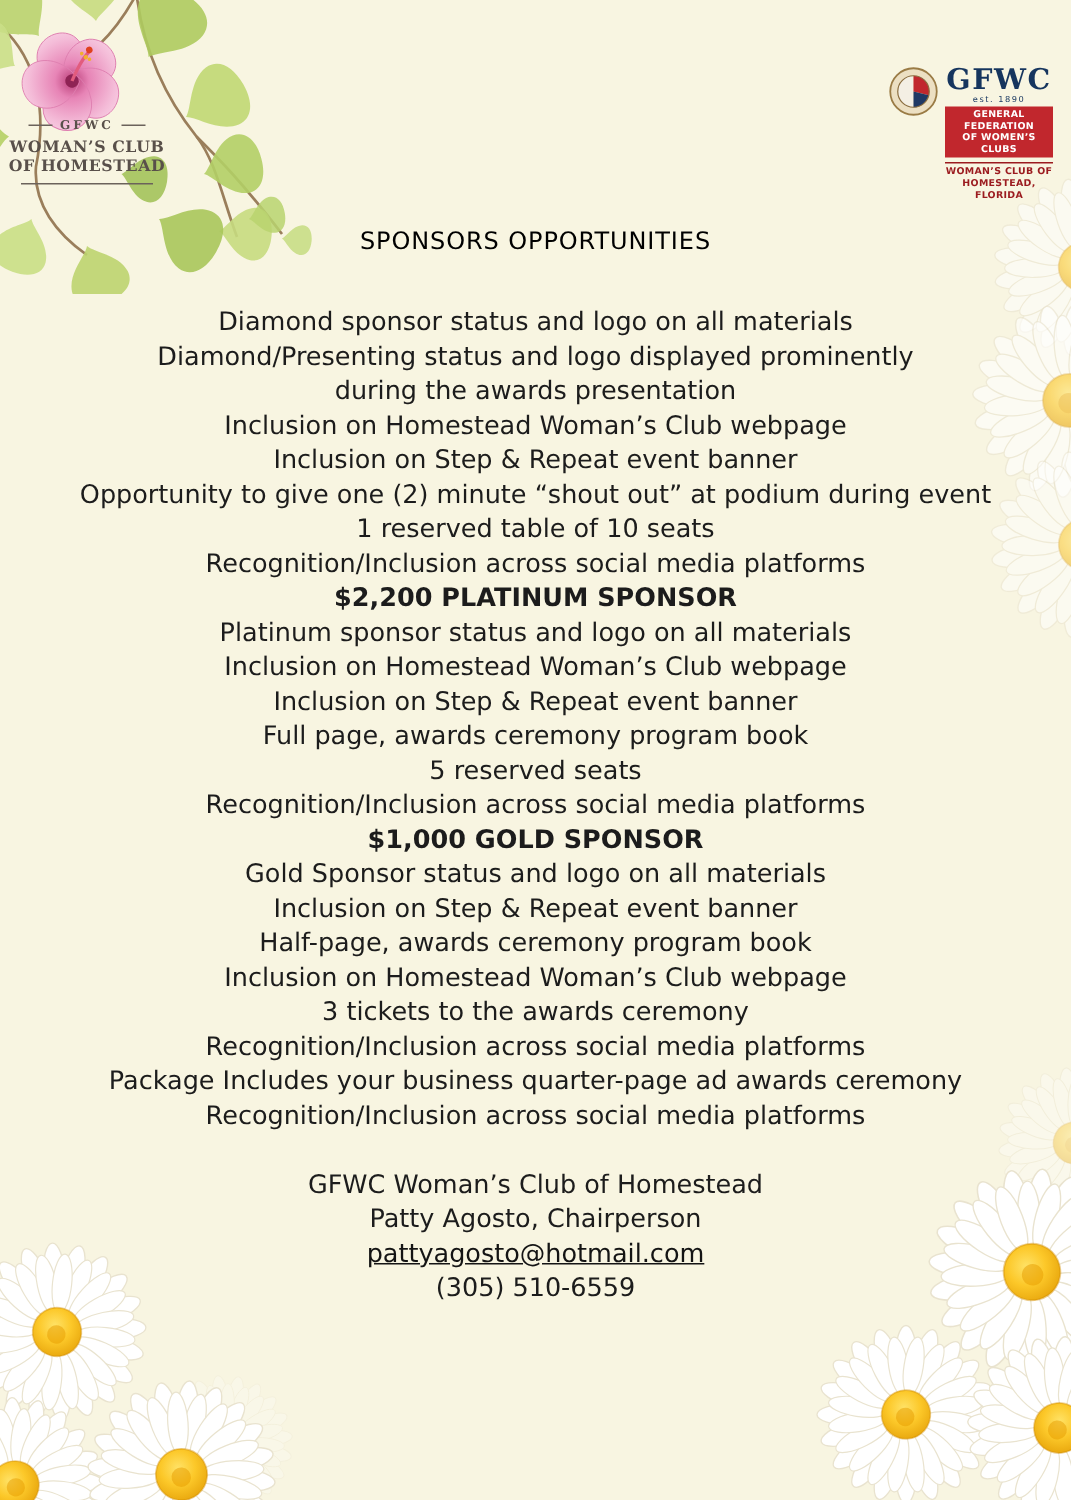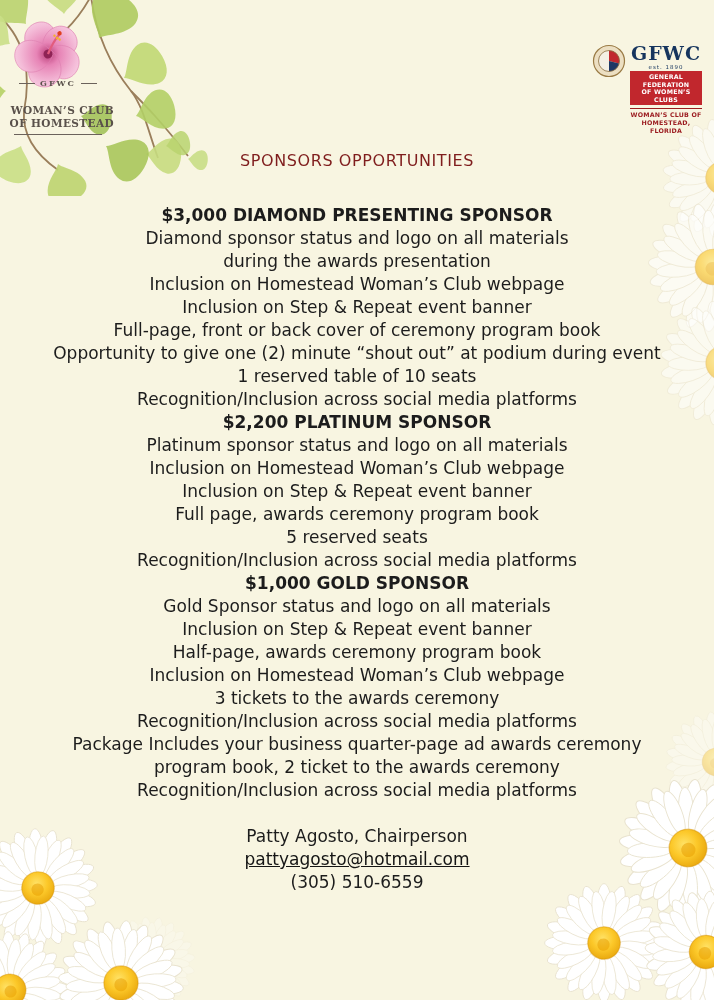--- a/index.html
+++ b/index.html
@@ -15,21 +15,21 @@
   .decor{position:absolute;left:0;top:0;z-index:1;pointer-events:none;}
   .tl-art{position:absolute;left:-4px;top:-4px;z-index:1;pointer-events:none;}
   
   .tl-logo{
     position:absolute;left:2px;top:78px;width:112px;z-index:2;
     text-align:center;color:#59504a;font-family:"DejaVu Serif", serif;
   }
   .tl-gfwc{display:flex;align-items:center;justify-content:center;gap:5px;
     font-size:8px;letter-spacing:2px;font-weight:bold;}
   .tl-rule{width:16px;height:1px;background:#6b625b;}
-  .tl-name{font-size:10.5px;font-weight:bold;line-height:13px;letter-spacing:0.4px;margin-top:16px;text-align:right;}
+  .tl-name{font-size:10.5px;font-weight:bold;line-height:13px;letter-spacing:0.4px;margin-top:4px;}
   .tl-underline{width:88px;height:1px;background:#6b625b;margin:4px auto 0;}
   
   .gfwc-logo{position:absolute;right:10px;top:44px;width:112px;z-index:2;
     display:flex;gap:4px;align-items:flex-start;}
   .gfwc-col{width:72px;text-align:center;}
   .gfwc-acronym{font-family:"DejaVu Serif",serif;font-weight:bold;font-size:19px;
     line-height:19px;color:#16355e;letter-spacing:1px;}
   .gfwc-est{font-size:5.5px;color:#16355e;margin:1px 0;letter-spacing:1px;}
   .gfwc-banner{background:#c1272d;color:#ffffff;font-size:6.3px;font-weight:bold;
     line-height:7.6px;padding:2px 1px;letter-spacing:0.2px;}
@@ -38,21 +38,21 @@
   
   .title{
     position:absolute;left:60px;right:60px;top:14px;z-index:2;
     text-align:center;
     font-family:"DejaVu Serif", serif;font-style:italic;font-weight:bold;
     color:#a751c6;font-size:44px;line-height:56px;letter-spacing:1px;
   }
   
   .subtitle{
     position:absolute;left:0;right:0;top:151px;z-index:2;
-    text-align:center;font-size:16px;letter-spacing:0.6px;color:#7f1d1d;
+    text-align:center;font-size:16px;letter-spacing:0.6px;color:#000000;
   }
   .content{
     position:absolute;left:0;right:0;top:204px;z-index:2;
     text-align:center;font-size:17px;line-height:23px;
   }
   .heading{font-weight:bold;}
   .line{white-space:nowrap;}
   .footer{margin-top:23px;}
   .email-link{color:#141414;text-decoration:underline;cursor:pointer;}
 </style>
@@ -198,27 +198,26 @@
         <div>HOMESTEAD, FLORIDA</div>
       </div>
     </div>
   </div>
 
 
   <div class="subtitle">SPONSORS OPPORTUNITIES</div>
 
   <div class="content">
     <section>
-      <div class="heading">$3,000 DIAMOND PRESENTING SPONSOR</div>
       <div>
           <div class="line">Diamond sponsor status and logo on all materials</div>
+          <div class="line">Diamond/Presenting status and logo displayed prominently</div>
           <div class="line">during the awards presentation</div>
           <div class="line">Inclusion on Homestead Woman’s Club webpage</div>
           <div class="line">Inclusion on Step &amp; Repeat event banner</div>
-          <div class="line">Full-page, front or back cover of ceremony program book</div>
           <div class="line">Opportunity to give one (2) minute “shout out” at podium during event</div>
           <div class="line">1 reserved table of 10 seats</div>
           <div class="line">Recognition/Inclusion across social media platforms</div>
         </div>
     </section>
     <section>
       <div class="heading">$2,200 PLATINUM SPONSOR</div>
       <div>
           <div class="line">Platinum sponsor status and logo on all materials</div>
           <div class="line">Inclusion on Homestead Woman’s Club webpage</div>
@@ -235,25 +234,25 @@
           <div class="line">Inclusion on Step &amp; Repeat event banner</div>
           <div class="line">Half-page, awards ceremony program book</div>
           <div class="line">Inclusion on Homestead Woman’s Club webpage</div>
           <div class="line">3 tickets to the awards ceremony</div>
           <div class="line">Recognition/Inclusion across social media platforms</div>
         </div>
     </section>
     <section>
       <div>
           <div class="line">Package Includes your business quarter-page ad awards ceremony</div>
-          <div class="line">program book, 2 ticket to the awards ceremony</div>
           <div class="line">Recognition/Inclusion across social media platforms</div>
         </div>
     </section>
 
     <div class="footer">
+      <div class="line">GFWC Woman’s Club of Homestead</div>
       <div class="line">Patty Agosto, Chairperson</div>
       <div class="line"><a class="email-link">pattyagosto@hotmail.com</a></div>
       <div class="line">(305) 510-6559</div>
     </div>
   </div>
 
 </div>
 
 </body></html>

